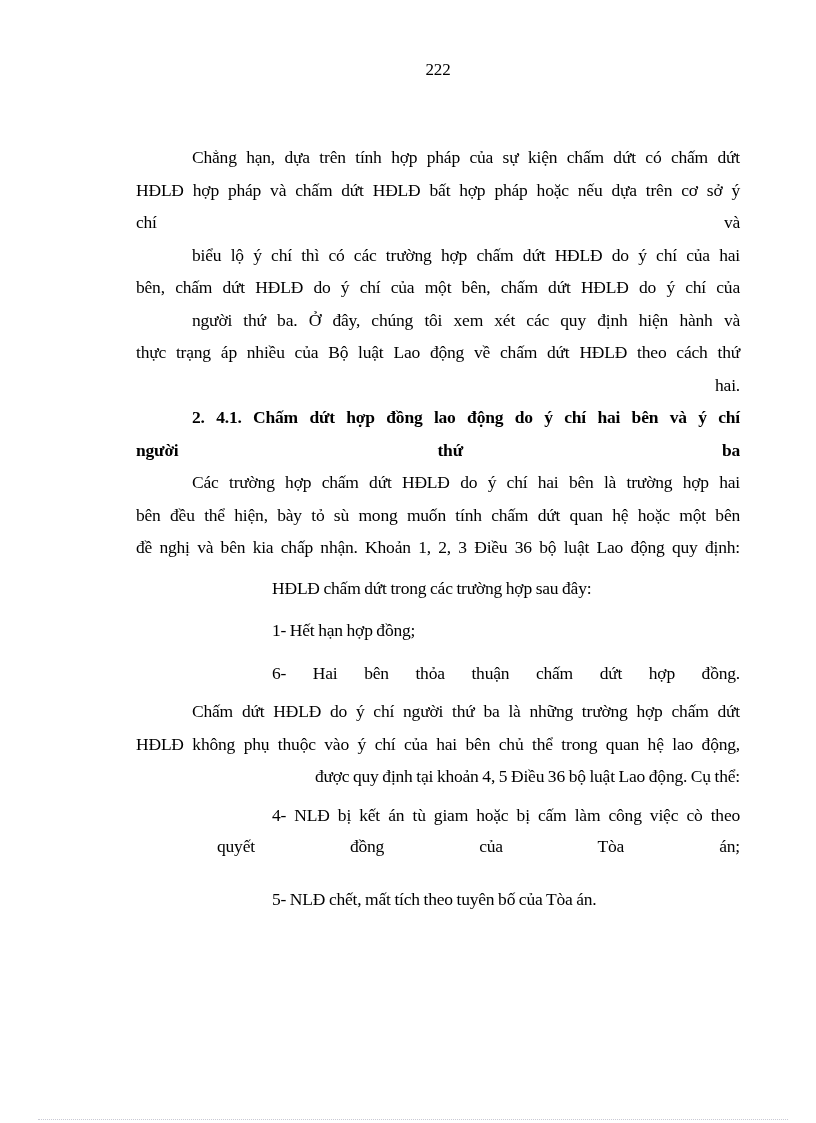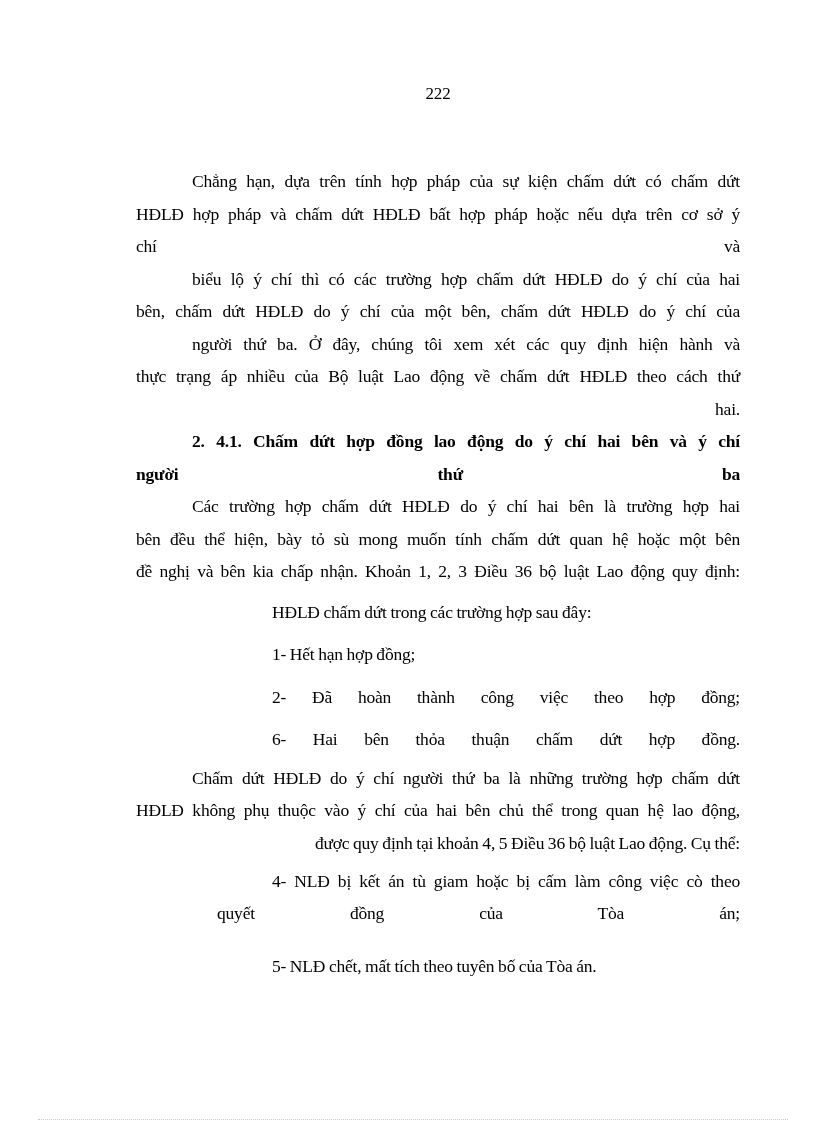--- a/index.html
+++ b/index.html
@@ -11,21 +11,21 @@
     position: relative;
     width: 816px;
     height: 1123px;
     background: #ffffff;
     color: #000000;
     font-family: "Liberation Serif", "DejaVu Serif", serif;
     font-size: 17.5px;
     letter-spacing: -0.2px;
     word-spacing: -0.5px;
     box-sizing: border-box;
-    padding: 82px 76px 0 136px;
+    padding: 58px 76px 0 136px;
     overflow: hidden;
   }
   .pageno {
     text-align: center;
     font-size: 17px;
     line-height: 24px;
     margin-bottom: 59px;
   }
   .line   { line-height: 32.5px; text-align: right; }
   .just   { text-align: justify; text-align-last: justify; }
@@ -77,21 +77,20 @@
 
   <div>
     <div class="line just indent">Các trường hợp chấm dứt HĐLĐ do ý chí hai bên là trường hợp hai</div>
     <div class="line just">bên đều thể hiện, bày tỏ sù mong muốn tính chấm dứt quan hệ hoặc một bên</div>
     <div class="line just">đề nghị và bên kia chấp nhận. Khoản 1, 2, 3 Điều 36 bộ luật Lao động quy định:</div>
   </div>
 
   <div class="quote-block">
     <div class="qline q">HĐLĐ chấm dứt trong các trường hợp sau đây:</div>
     <div class="qline q">1- Hết hạn hợp đồng;</div>
-    <div class="qline q just">2- Đã hoàn thành công việc theo hợp đồng;</div>
     <div class="qline q just">6- Hai bên thỏa thuận chấm dứt hợp đồng.</div>
   </div>
 
   <div>
     <div class="line just indent">Chấm dứt HĐLĐ do ý chí người thứ ba là những trường hợp chấm dứt</div>
     <div class="line just">HĐLĐ không phụ thuộc vào ý chí của hai bên chủ thể trong quan hệ lao động,</div>
     <div class="line">được quy định tại khoản 4, 5 Điều 36 bộ luật Lao động. Cụ thể:</div>
   </div>
 
   <div>

